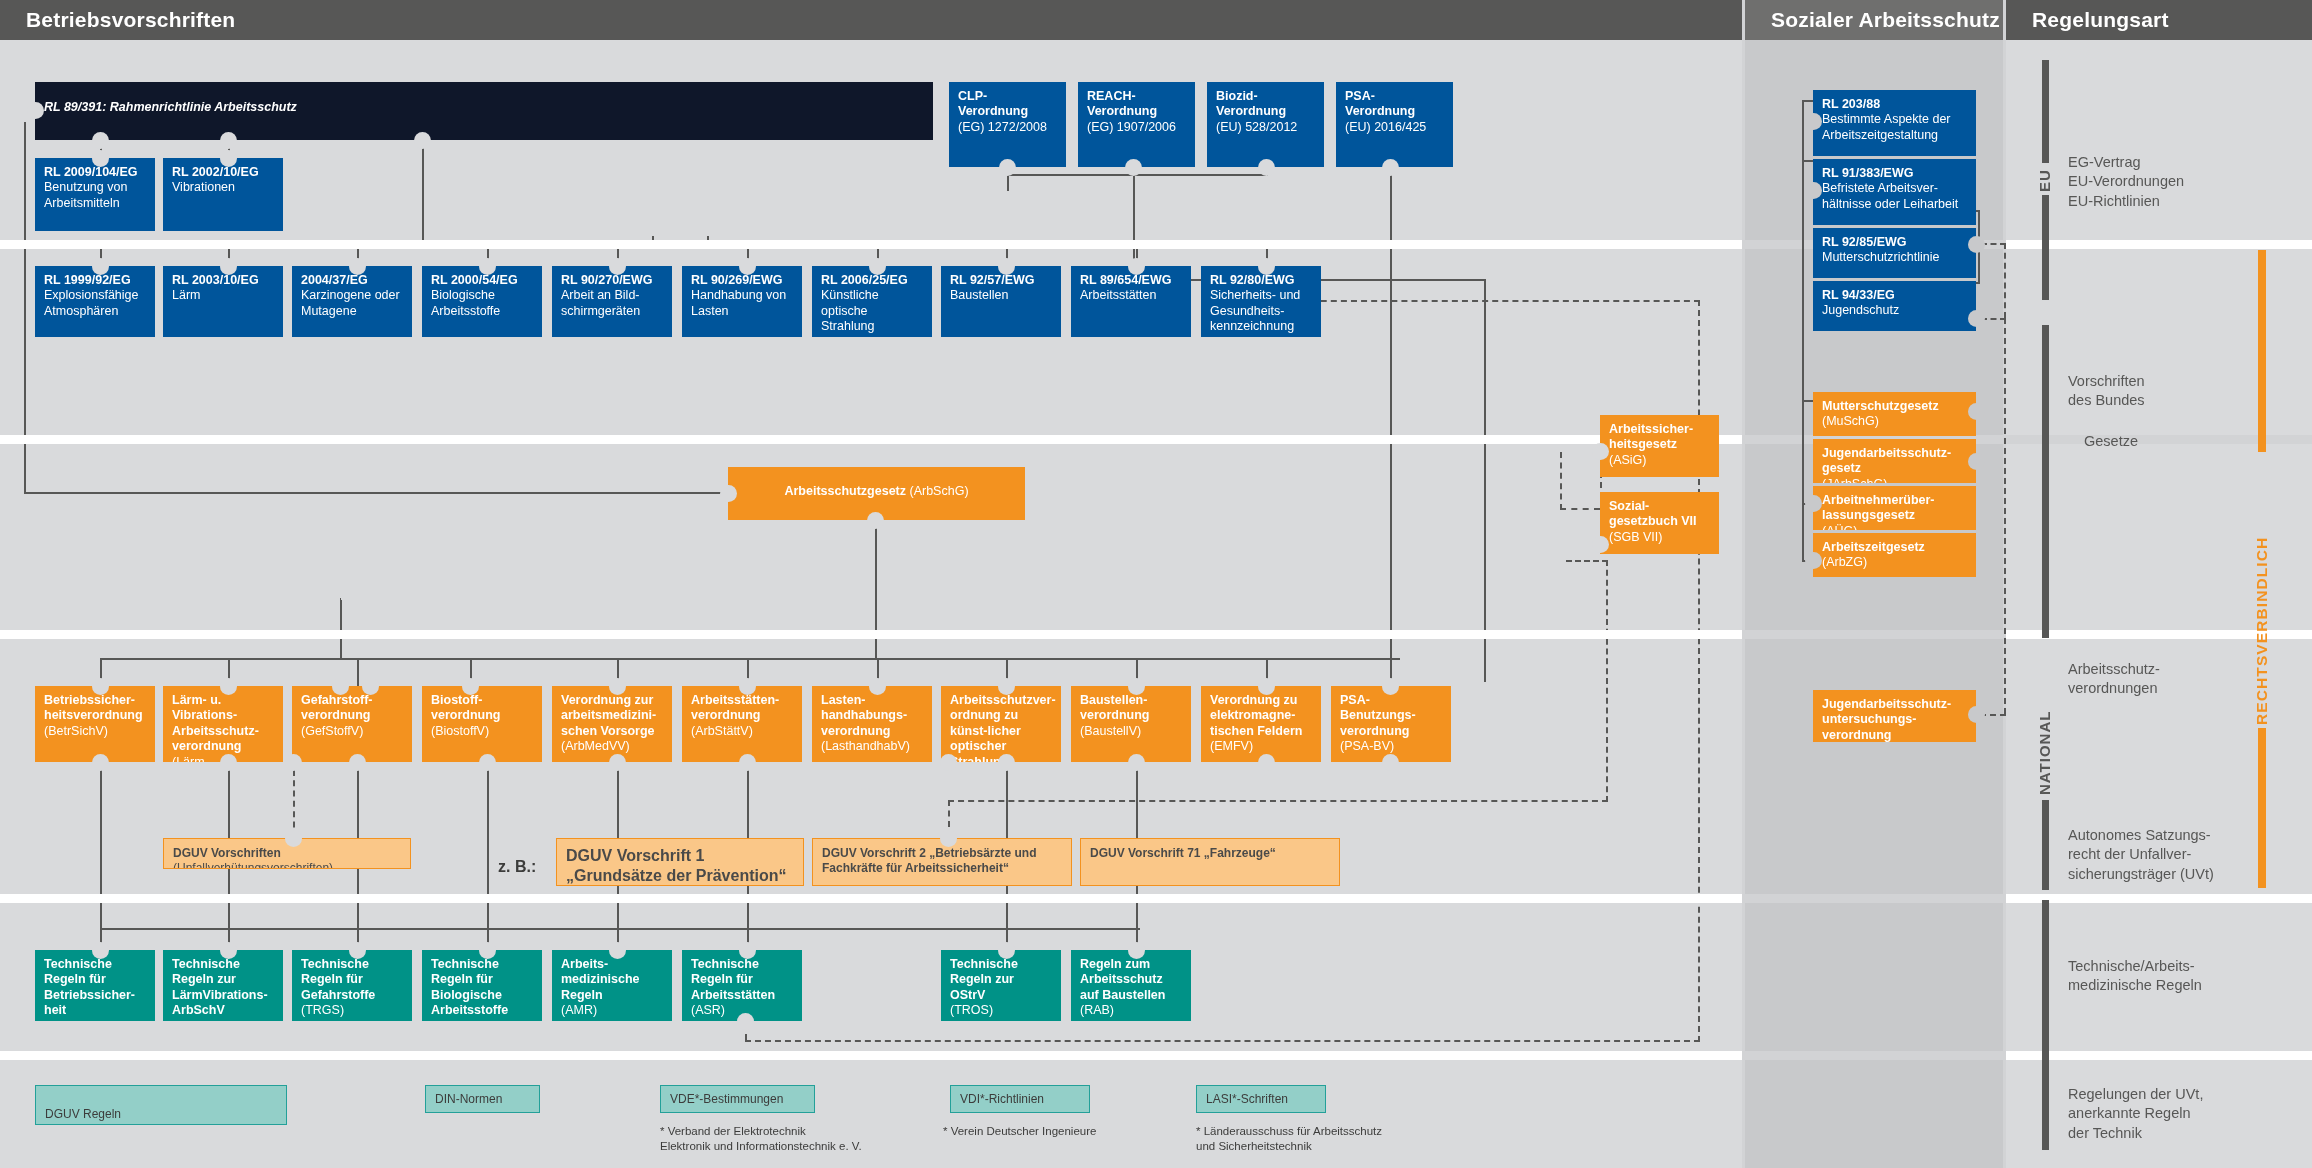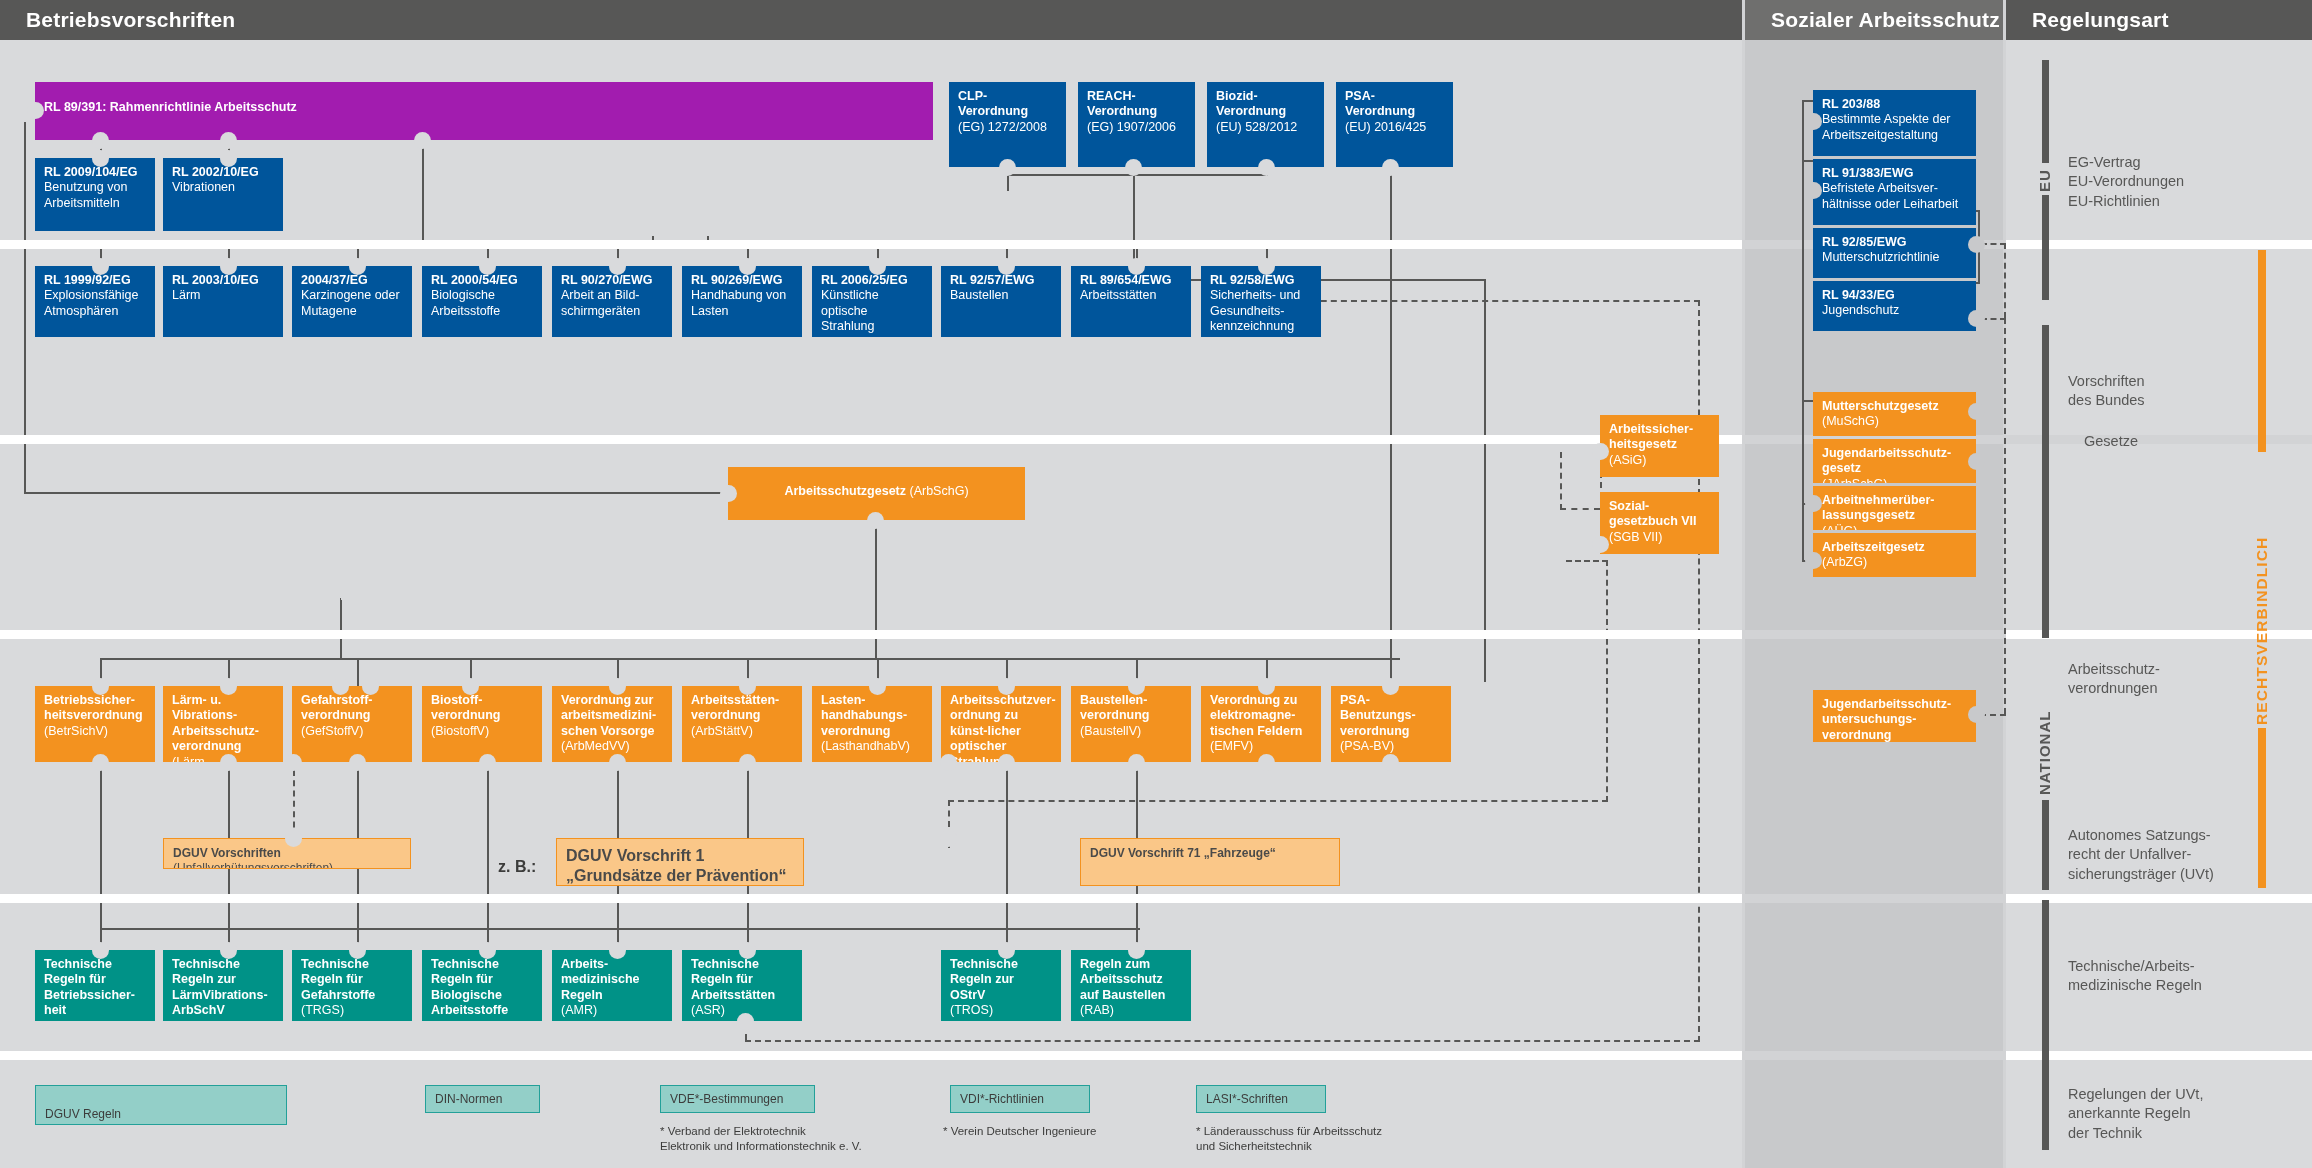--- a/index.html
+++ b/index.html
@@ -36,21 +36,21 @@
   .box{
     position:absolute;
     box-sizing:border-box;
     color:#ffffff;
     font-size:12.5px;
     line-height:1.23;
     padding:7px 9px 6px 9px;
     overflow:hidden;
   }
   .blue{background:#00559b;}
-  .blue-wide{background:#a21caf;}
+  .blue-wide{background:#0f172a;font-style:italic;}
   .orange{background:#f3921f;}
   .orange-light{background:#fac788;color:#4a4a49;border:1.5px solid #f3921f;}
   .teal{background:#009287;}
   .teal-light{background:#93cfc8;color:#3c3c3b;border:1.5px solid #23a099;}
 
   .box .ttl{font-weight:bold;display:block;}
   .box .sub{display:block;font-weight:normal;}
 
   
   .ln{position:absolute;background:#575756;}
@@ -295,21 +295,21 @@
   </div>
   <div class="box blue" style="left:941px;top:266px;width:120px;height:71px;">
     <span class="ttl">RL 92/57/EWG</span>
     <span class="sub">Baustellen</span>
   </div>
   <div class="box blue" style="left:1071px;top:266px;width:120px;height:71px;">
     <span class="ttl">RL 89/654/EWG</span>
     <span class="sub">Arbeitsstätten</span>
   </div>
   <div class="box blue" style="left:1201px;top:266px;width:120px;height:71px;">
-    <span class="ttl">RL 92/58/EWG</span>
+    <span class="ttl">RL 92/80/EWG</span>
     <span class="sub">Sicherheits- und Gesundheits-kennzeichnung</span>
   </div>
   <div class="knob" style="left:92px;top:258px;"></div>
   <div class="knob" style="left:220px;top:258px;"></div>
   <div class="knob" style="left:349px;top:258px;"></div>
   <div class="knob" style="left:479px;top:258px;"></div>
   <div class="knob" style="left:609px;top:258px;"></div>
   <div class="knob" style="left:739px;top:258px;"></div>
   <div class="knob" style="left:869px;top:258px;"></div>
   <div class="knob" style="left:998px;top:258px;"></div>
@@ -462,20 +462,23 @@
   <div class="knob" style="left:1258px;top:754px;"></div>
   <div class="knob" style="left:1382px;top:754px;"></div>
 
   <div class="box orange-light" style="left:163px;top:838px;width:248px;height:31px;font-size:12px;">
     <span class="ttl">DGUV Vorschriften</span>
     <span class="sub">(Unfallverhütungsvorschriften)</span>
   </div>
   <div class="zb" style="left:498px;top:858px;">z. B.:</div>
   <div class="box orange-light" style="left:556px;top:838px;width:248px;height:48px;font-size:16px;">
     <span class="ttl">DGUV Vorschrift 1 „Grundsätze der Prävention“</span>
+  </div>
+  <div class="box orange-light" style="left:812px;top:838px;width:260px;height:48px;font-size:12px;">
+    <span class="ttl">DGUV Vorschrift 2 „Betriebsärzte und Fachkräfte für Arbeitssicherheit“</span>
   </div>
   <div class="box orange-light" style="left:1080px;top:838px;width:260px;height:48px;font-size:12px;">
     <span class="ttl">DGUV Vorschrift 71 „Fahrzeuge“</span>
   </div>
   <div class="knob" style="left:285px;top:830px;"></div>
   <div class="knob" style="left:940px;top:830px;"></div>
 
   <div class="box teal" style="left:35px;top:950px;width:120px;height:71px;">
     <span class="ttl">Technische Regeln für Betriebssicher-heit</span>
     <span class="sub">(TRBS)</span>

